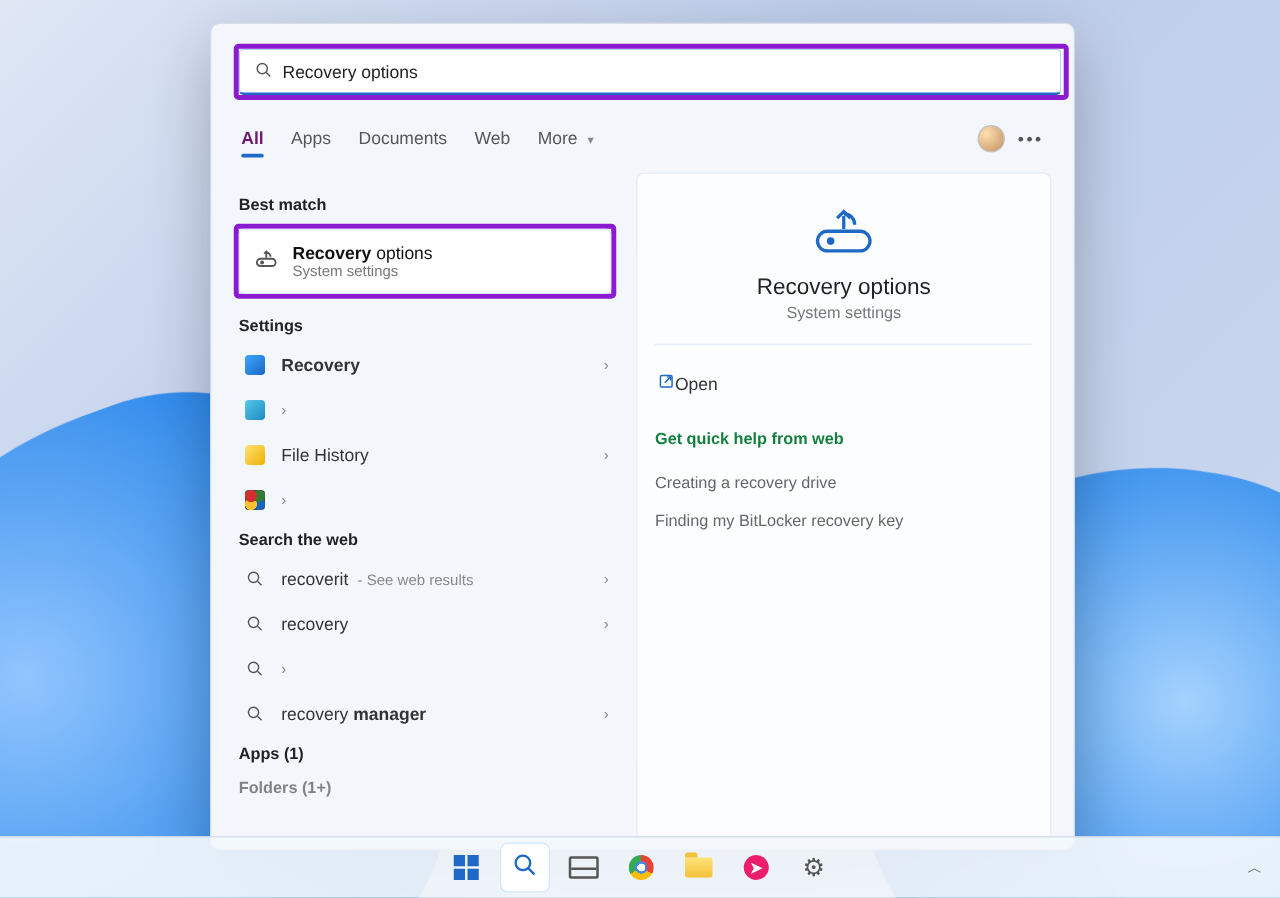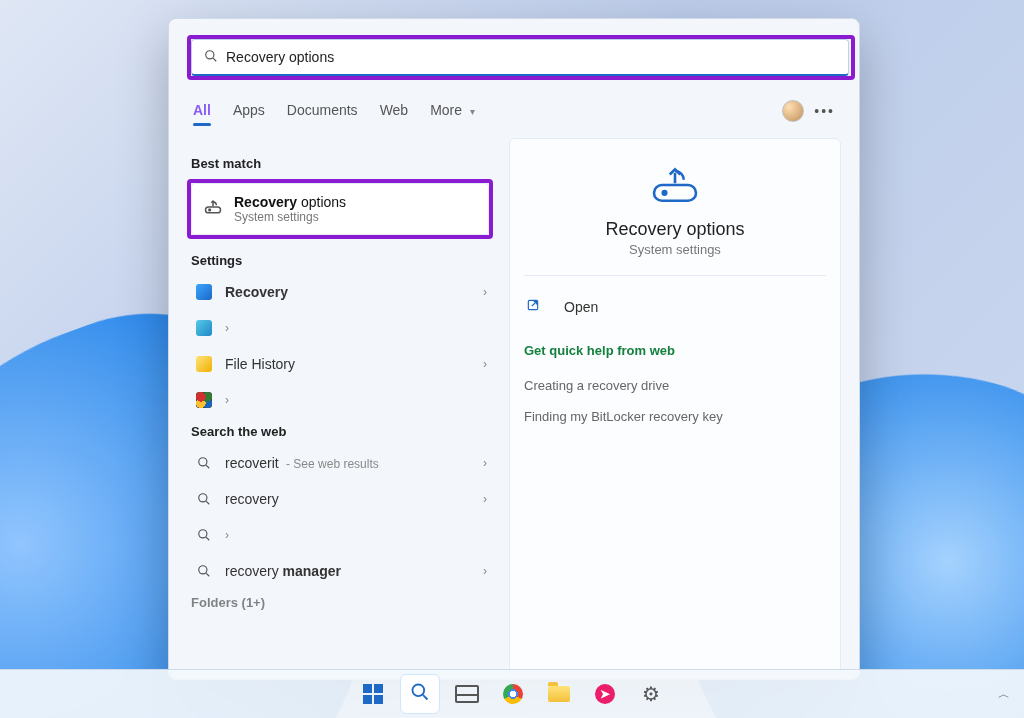--- a/index.html
+++ b/index.html
@@ -105,21 +105,21 @@
     gap: 22px;
     align-items: center;
   }
   .tab {
     cursor: pointer;
     padding: 4px 0 6px;
     position: relative;
     color: #555;
   }
   .tab.active {
-    color: #8b5cf6;
+    color: #701a75;
     font-weight: 600;
   }
   .tab.active::after {
     content: "";
     position: absolute;
     left: 0;
     right: 0;
     bottom: -2px;
     height: 3px;
     background: #1e68c6;
@@ -264,21 +264,21 @@
     margin-top: 2px;
   }
   .hr {
     border: none;
     border-top: 1px solid #e4ebf5;
     margin: 18px 0;
   }
   .open-row {
     display: flex;
     align-items: center;
-    gap: 24px;
+    gap: 0;
     font-size: 14px;
     color: #333;
     cursor: pointer;
     padding: 4px 2px;
   }
   .open-row .open-icon { color: #1e68c6; font-size: 14px; }
   .web-heading {
     font-size: 13px;
     font-weight: 600;
     color: #15803d;
@@ -487,20 +487,21 @@
               <svg width="14" height="14" viewBox="0 0 24 24" fill="none" stroke="#555" stroke-width="2">
                 <circle cx="10" cy="10" r="7"></circle>
                 <line x1="21" y1="21" x2="15.5" y2="15.5"></line>
               </svg>
             </span>
             <span class="row-text">recovery <b>manager</b></span>
             <span class="chevron">›</span>
           </div>
         </div>
 
+      <div class="section-heading">Apps (1)</div>
       <div class="section-heading" style="opacity:0.55">Folders (1+)</div>
     </div>
 
     <div class="right-col">
       <svg class="big-icon" viewBox="0 0 64 48" fill="none" stroke="#1e68c6" stroke-width="3">
         <rect x="8" y="24" width="48" height="18" rx="9"></rect>
         <circle cx="20" cy="33" r="2" fill="#1e68c6"></circle>
         <path d="M32 22 V10"></path>
         <path d="M32 8 a10 10 0 0 1 10 10"></path>
         <path d="M26 12 l6 -6 l6 6"></path>

